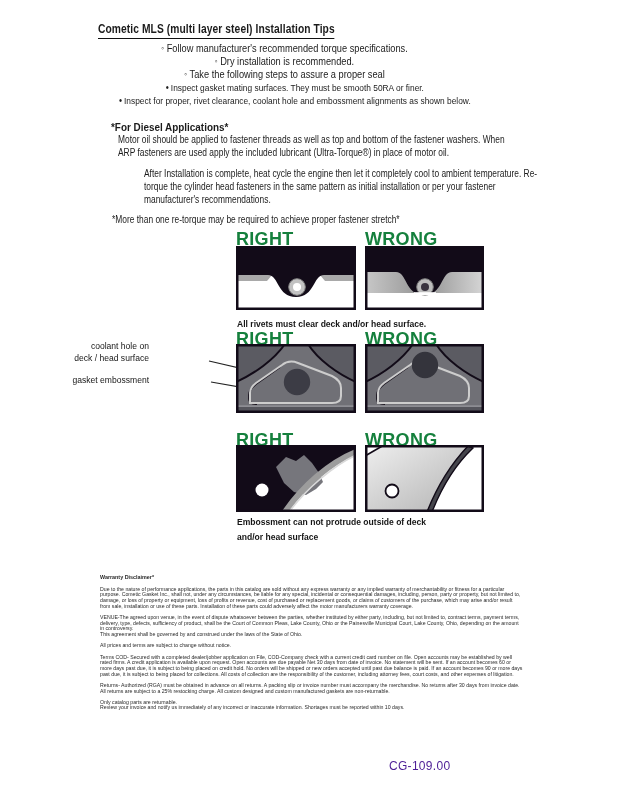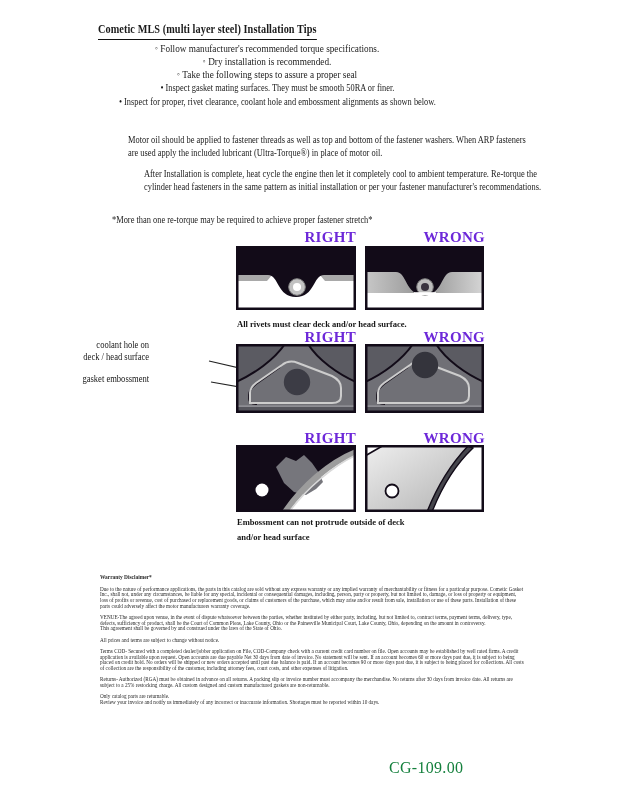--- a/index.html
+++ b/index.html
@@ -1,60 +1,63 @@
 <!DOCTYPE html>
 <html><head>
 <meta charset="utf-8">
 <style>
   html,body{margin:0;padding:0;background:#fff;}
   .page{position:relative;width:558px;height:800px;background:#ffffff;overflow:hidden;
-        font-family:Liberation Serif, serif;color:#1b1b1b;}
+        font-family:Liberation Sans, sans-serif;color:#1b1b1b;}
   .abs{position:absolute;}
   
   .cx{transform-origin:0 0;display:inline-block;white-space:nowrap;}
   .t-title{font-size:13.5px;font-weight:bold;transform:scaleX(.76);letter-spacing:.1px;
            border-bottom:1.8px solid #111;padding-bottom:2px;}
   .t-h2{font-size:11px;font-weight:bold;transform:scaleX(.9);}
   .t-body{font-size:10px;line-height:13.2px;transform:scaleX(.84);transform-origin:0 0;
           display:block;white-space:normal;}
   .t-bullet{font-size:10.5px;}
   .t-sub{font-size:9.5px;}
   .brow{line-height:13px;white-space:nowrap;transform:scaleX(.88);transform-origin:0 0;}
   .brow .bm{display:inline-block;width:9px;font-size:9px;vertical-align:1px;}
   .brow.sub{margin-left:19px;}
   .brow.sub .bm{width:8px;font-size:10px;vertical-align:0;}
-  .t-rw{font-size:15px;font-weight:bold;letter-spacing:.3px;width:120px;text-align:right;color:#6d28d9;}
+  .t-rw{font-size:18px;font-weight:bold;letter-spacing:.3px;width:120px;text-align:left;color:#15803d;}
   .t-caption{font-size:9px;font-weight:bold;transform:scaleX(.95);transform-origin:0 0;
              display:inline-block;white-space:nowrap;color:#161616;}
   .t-sidelabel{font-size:9.5px;line-height:11.5px;text-align:right;transform:scaleX(.9);
                transform-origin:100% 0;color:#161616;}
   .warranty{width:424px;font-size:5.2px;line-height:5.7px;color:#2a2a2a;text-align:left;}
   .warranty p{margin:0 0 5.5px 0;}
   .warranty .wh{font-weight:bold;font-size:5.4px;margin-bottom:6px;}
-  .t-footer{font-size:16px;color:#15803d;letter-spacing:.3px;}
+  .t-footer{font-size:12px;color:#4c1d95;letter-spacing:.3px;}
   svg{display:block;}
 </style>
 </head>
 <body>
 
 <div class="page">
 
   <div class="abs" style="left:98px;top:19px;">
     <span class="cx t-title">Cometic MLS (multi layer steel) Installation Tips</span>
   </div>
 
   <div class="abs" style="left:98px;top:42px;text-align:center;">
     <div class="brow t-bullet"><span class="bm">◦</span><span>Follow manufacturer's recommended torque specifications.</span></div>
     <div class="brow t-bullet"><span class="bm">◦</span><span>Dry installation is recommended.</span></div>
     <div class="brow t-bullet"><span class="bm">◦</span><span>Take the following steps to assure a proper seal</span></div>
     <div class="brow sub t-sub"><span class="bm">•</span><span>Inspect gasket mating surfaces.  They must be smooth 50RA or finer.</span></div>
     <div class="brow sub t-sub"><span class="bm">•</span><span>Inspect for proper, rivet clearance, coolant hole and embossment alignments as shown below.</span></div>
   </div>
 
-  <div class="abs" style="left:128px;top:133px;width:478px;">
+  <div class="abs" style="left:111px;top:117px;">
+    <span class="cx t-h2">*For Diesel Applications*</span>
+  </div>
+  <div class="abs" style="left:118px;top:133px;width:478px;">
     <span class="t-body">Motor oil should be applied to fastener threads as well as top and bottom of the fastener washers. When ARP fasteners are used apply the included lubricant (Ultra-Torque®) in place of motor oil.</span>
   </div>
   <div class="abs" style="left:120px;top:167px;width:478px;margin-left:24px;">
     <span class="t-body">After Installation is complete, heat cycle the engine then let it completely cool to ambient temperature. Re-torque the cylinder head fasteners in the same pattern as initial installation or per your fastener manufacturer's recommendations.</span>
   </div>
   <div class="abs" style="left:112px;top:213px;width:478px;">
     <span class="t-body">*More than one re-torque may be required to achieve proper fastener stretch*</span>
   </div>
 
   <div class="abs t-rw" style="left:236px;top:229px;">RIGHT</div>

